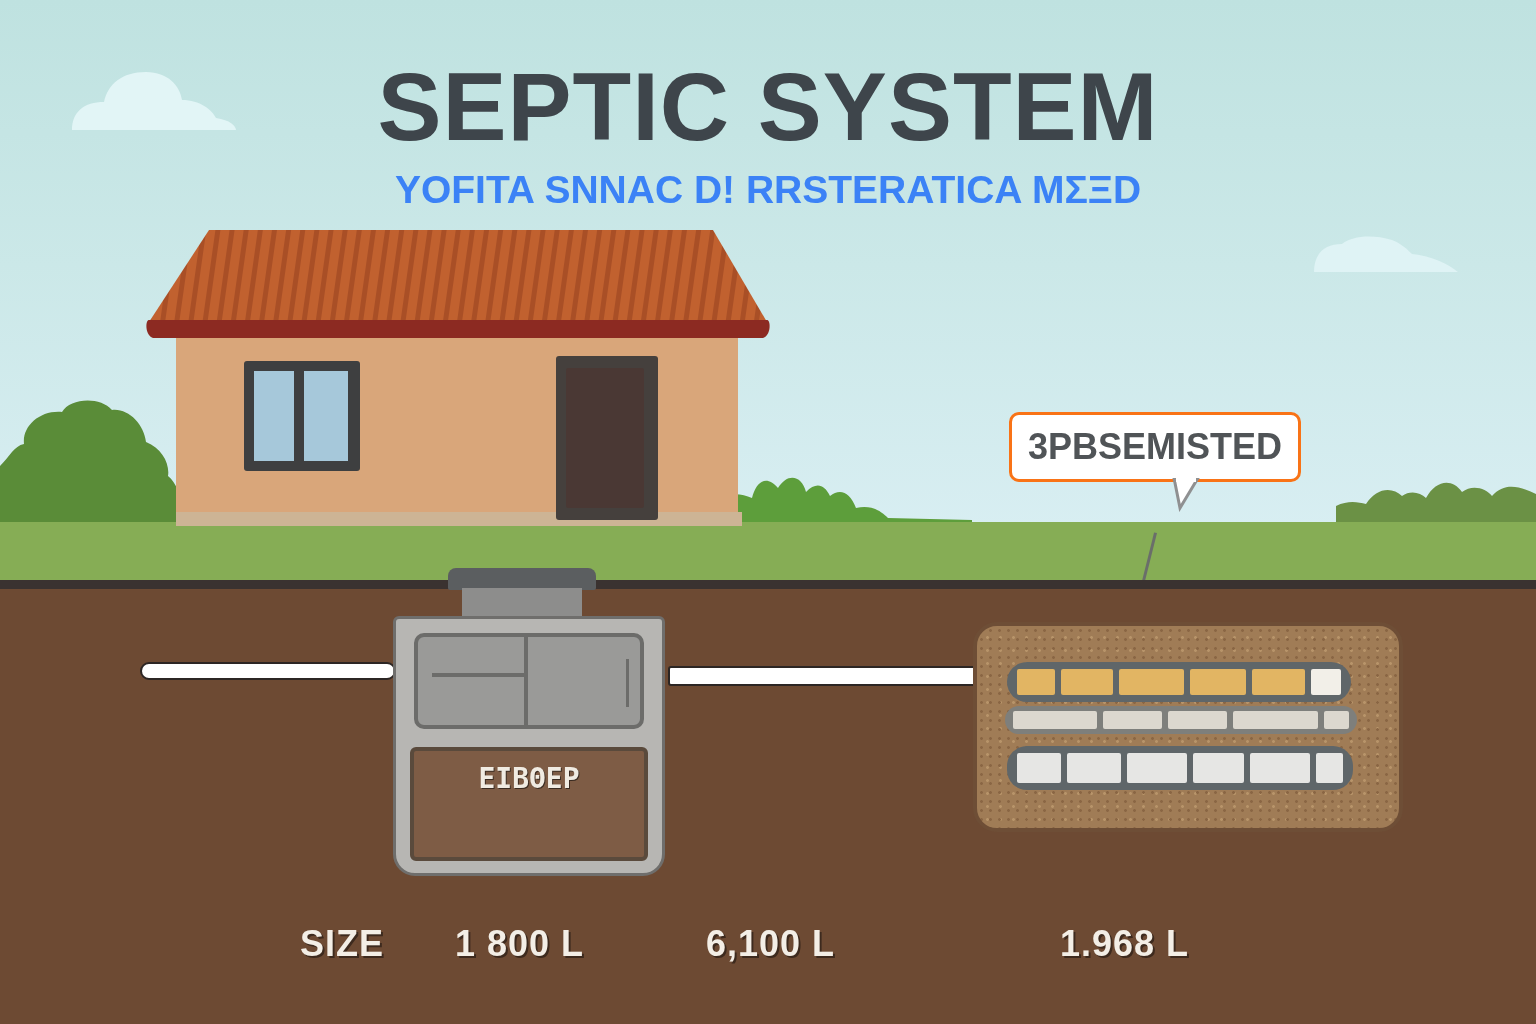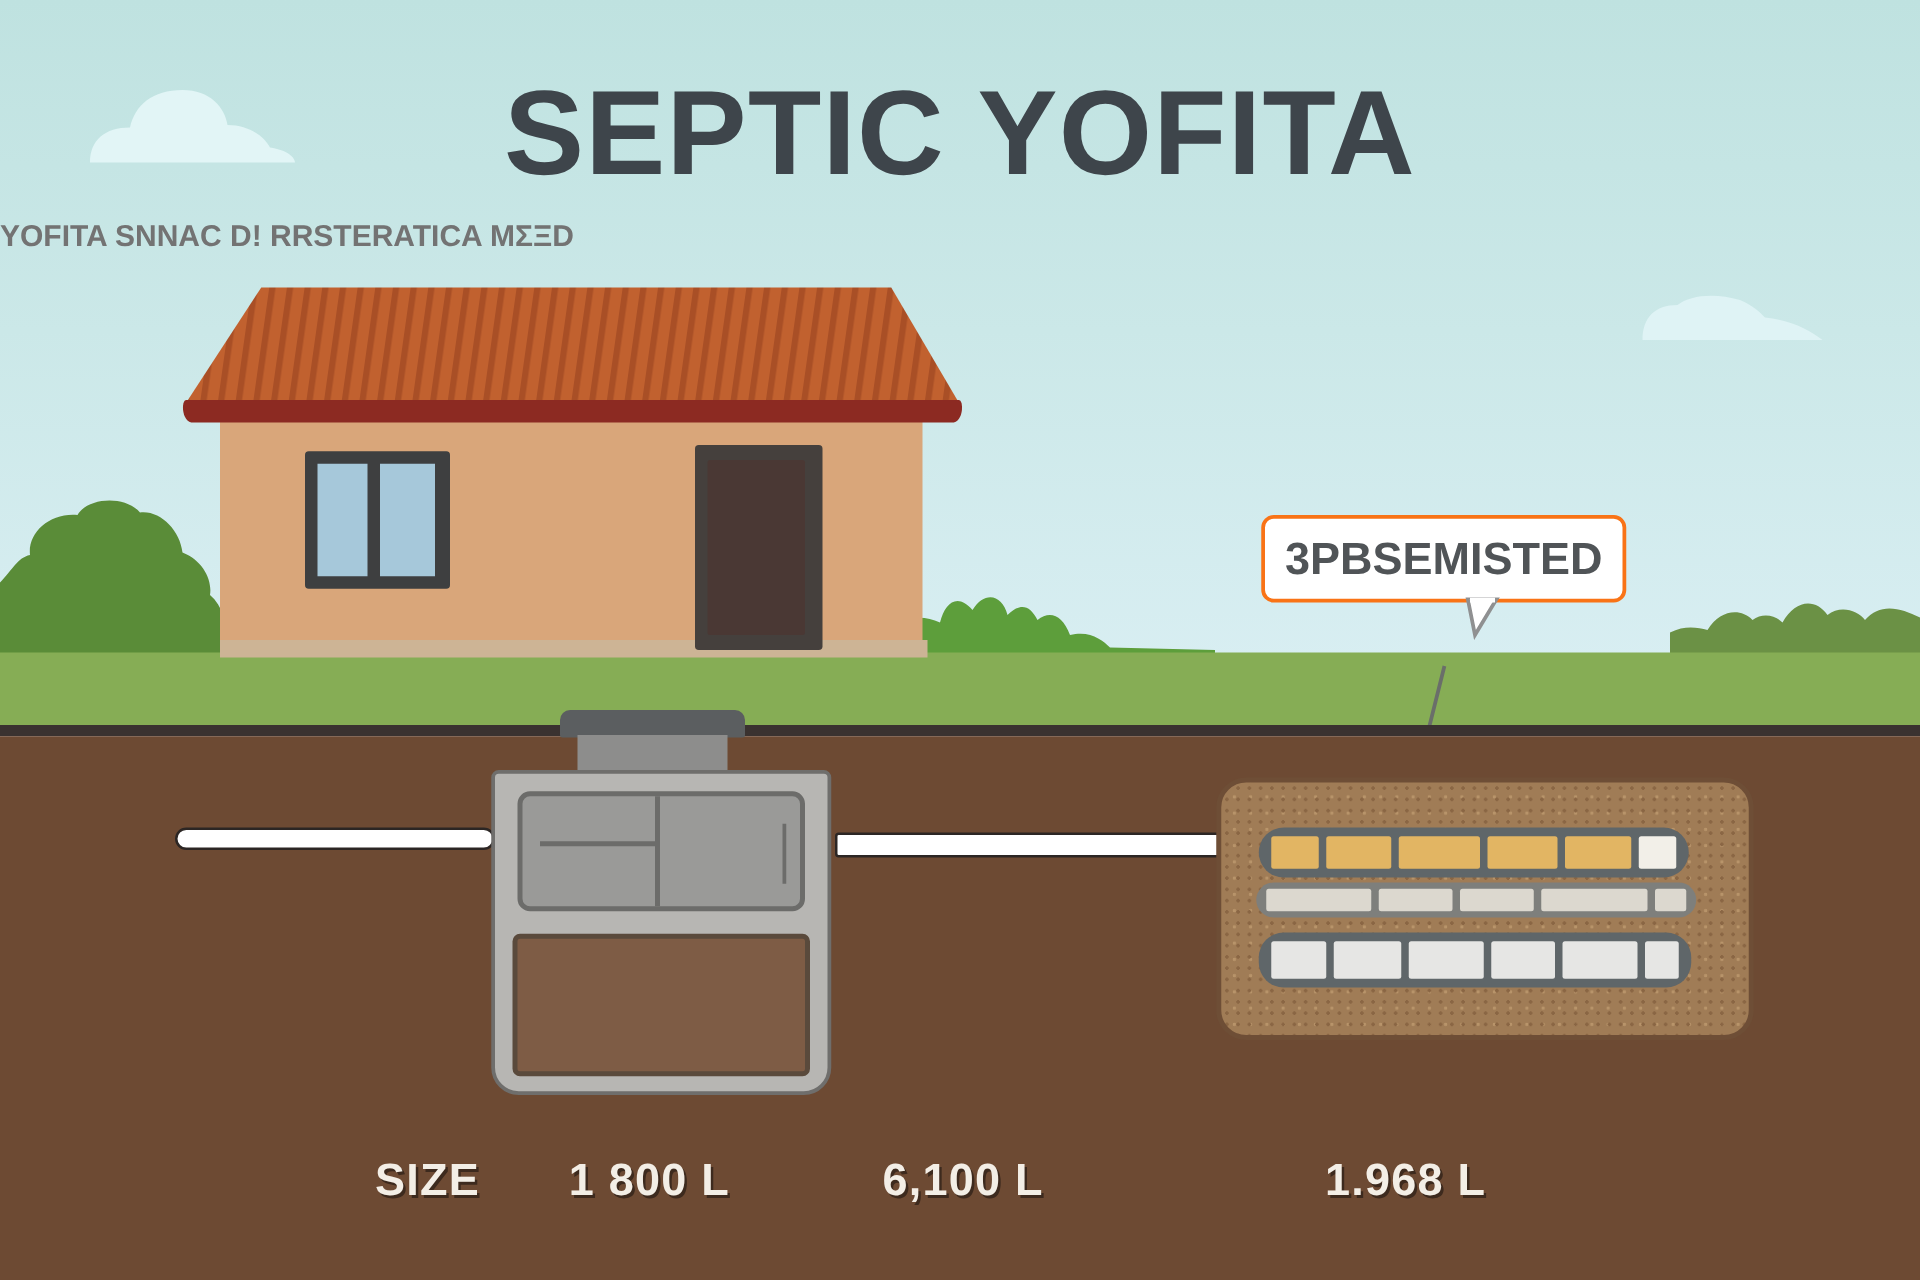--- a/index.html
+++ b/index.html
@@ -1,20 +1,20 @@
 <!DOCTYPE html>
 <html><head>
 <meta charset="utf-8">
 <style>
   html, body { margin: 0; padding: 0; }
   body { width: 1536px; height: 1024px; position: relative; overflow: hidden; font-family: "Liberation Sans", "DejaVu Sans", sans-serif; }
   .sky { position: absolute; left: 0; top: 0; width: 1536px; height: 530px; background: linear-gradient(#bfe2e0 0%, #cbe8e8 50%, #d8eef2 100%); }
   .cloud { position: absolute; }
   .title { position: absolute; left: 0; width: 1536px; top: 52px; text-align: center; font-size: 96px; font-weight: 700; color: #3e454b; letter-spacing: 1px; line-height: 110px; }
-  .subtitle { position: absolute; left: 0; width: 1536px; top: 168px; font-size: 24px; font-weight: 700; color: #737373; letter-spacing: 0px; line-height: 44px; }
+  .subtitle { position: absolute; left: 0; width: 1536px; top: 168px; text-align: center; font-size: 39px; font-weight: 700; color: #3b82f6; letter-spacing: 0px; line-height: 44px; }
   .grass { position: absolute; left: 0; top: 522px; width: 1536px; height: 60px; background: #86ad55; }
   .ground-line { position: absolute; left: 0; top: 580px; width: 1536px; height: 9px; background: #3a3230; }
   .soil { position: absolute; left: 0; top: 589px; width: 1536px; height: 435px; background: #6d4a33; }
   .bush { position: absolute; }
   .house-wall { position: absolute; left: 176px; top: 332px; width: 562px; height: 188px; background: #d9a67a; }
   .house-base { position: absolute; left: 176px; top: 512px; width: 566px; height: 14px; background: #cdb495; }
   .roof { position: absolute; left: 145px; top: 228px; }
   .window { position: absolute; left: 244px; top: 361px; width: 116px; height: 110px; background: #3e3f40; border-radius: 3px; }
   .window .pane { position: absolute; top: 10px; width: 40px; height: 90px; background: #a6c8da; }
   .door { position: absolute; left: 556px; top: 356px; width: 102px; height: 164px; background: #45403d; border-radius: 3px; }
@@ -44,21 +44,21 @@
 
 <div class="sky"></div>
 
 <svg class="cloud" style="left:70px;top:66px" width="170" height="66" viewBox="0 0 170 66">
   <path d="M2 64 C2 46 14 36 34 36 C38 18 52 6 76 6 C98 6 110 20 112 34 C130 34 142 44 146 52 C160 54 166 60 166 64 Z" fill="#e2f5f6"></path>
 </svg>
 <svg class="cloud" style="left:1312px;top:232px" width="150" height="42" viewBox="0 0 150 42">
   <path d="M2 40 C2 22 12 12 30 12 C40 4 60 2 80 8 C90 12 96 18 100 22 C120 24 136 32 146 40 Z" fill="#dff3f5"></path>
 </svg>
 
-<div class="title">SEPTIC YOFITA</div>
+<div class="title">SEPTIC SYSTEM</div>
 <div class="subtitle">YOFITA ЅNNAC D! RRSTERATICA MΣΞD</div>
 
 <svg class="bush" style="left:0;top:396px" width="190" height="134" viewBox="0 0 190 134">
   <path d="M0 134 L0 70 C10 60 14 50 24 48 C22 30 40 14 62 16 C70 2 100 0 112 14 C128 12 144 28 146 46 C162 52 170 68 168 80 C180 90 184 110 182 134 Z" fill="#5a8c38"></path>
 </svg>
 <svg class="bush" style="left:722px;top:468px" width="250" height="62" viewBox="0 0 250 62">
   <path d="M0 62 L0 30 C10 24 20 26 30 30 C34 14 44 6 56 20 C66 4 80 8 84 24 C94 14 102 16 108 28 C118 20 128 24 134 40 C150 36 160 44 166 50 L250 52 L250 62 Z" fill="#5d9e3b"></path>
 </svg>
 <svg class="bush" style="left:1336px;top:476px" width="200" height="56" viewBox="0 0 200 56">
   <path d="M0 56 L0 30 C12 24 22 26 30 28 C40 12 56 10 66 20 C74 14 84 16 90 22 C100 4 116 2 126 16 C136 8 150 12 156 20 C168 6 184 10 200 18 L200 56 Z" fill="#6b9145"></path>
@@ -103,20 +103,21 @@
 
 <div class="tank-lid"></div>
 <div class="tank-neck"></div>
 <div class="tank">
   <div class="tank-upper">
     <div class="tank-div" style="left:106px;top:0;width:4px;height:88px;"></div>
     <div class="tank-div" style="left:14px;top:36px;width:92px;height:4px;"></div>
     <div class="tank-div" style="left:208px;top:22px;width:3px;height:48px;"></div>
   </div>
   <div class="tank-lower">
+    <div class="tank-label">ΕΙΒΘΕΡ</div>
   </div>
 </div>
 
 <div class="field">
   <div class="lateral" style="top:36px;width:344px;">
     <div class="seg" style="background:#e2b563"></div>
     <div class="seg" style="background:#e2b563;flex:1.4"></div>
     <div class="seg" style="background:#e2b563;flex:1.7"></div>
     <div class="seg" style="background:#e2b563;flex:1.5"></div>
     <div class="seg" style="background:#e2b563;flex:1.4"></div>

